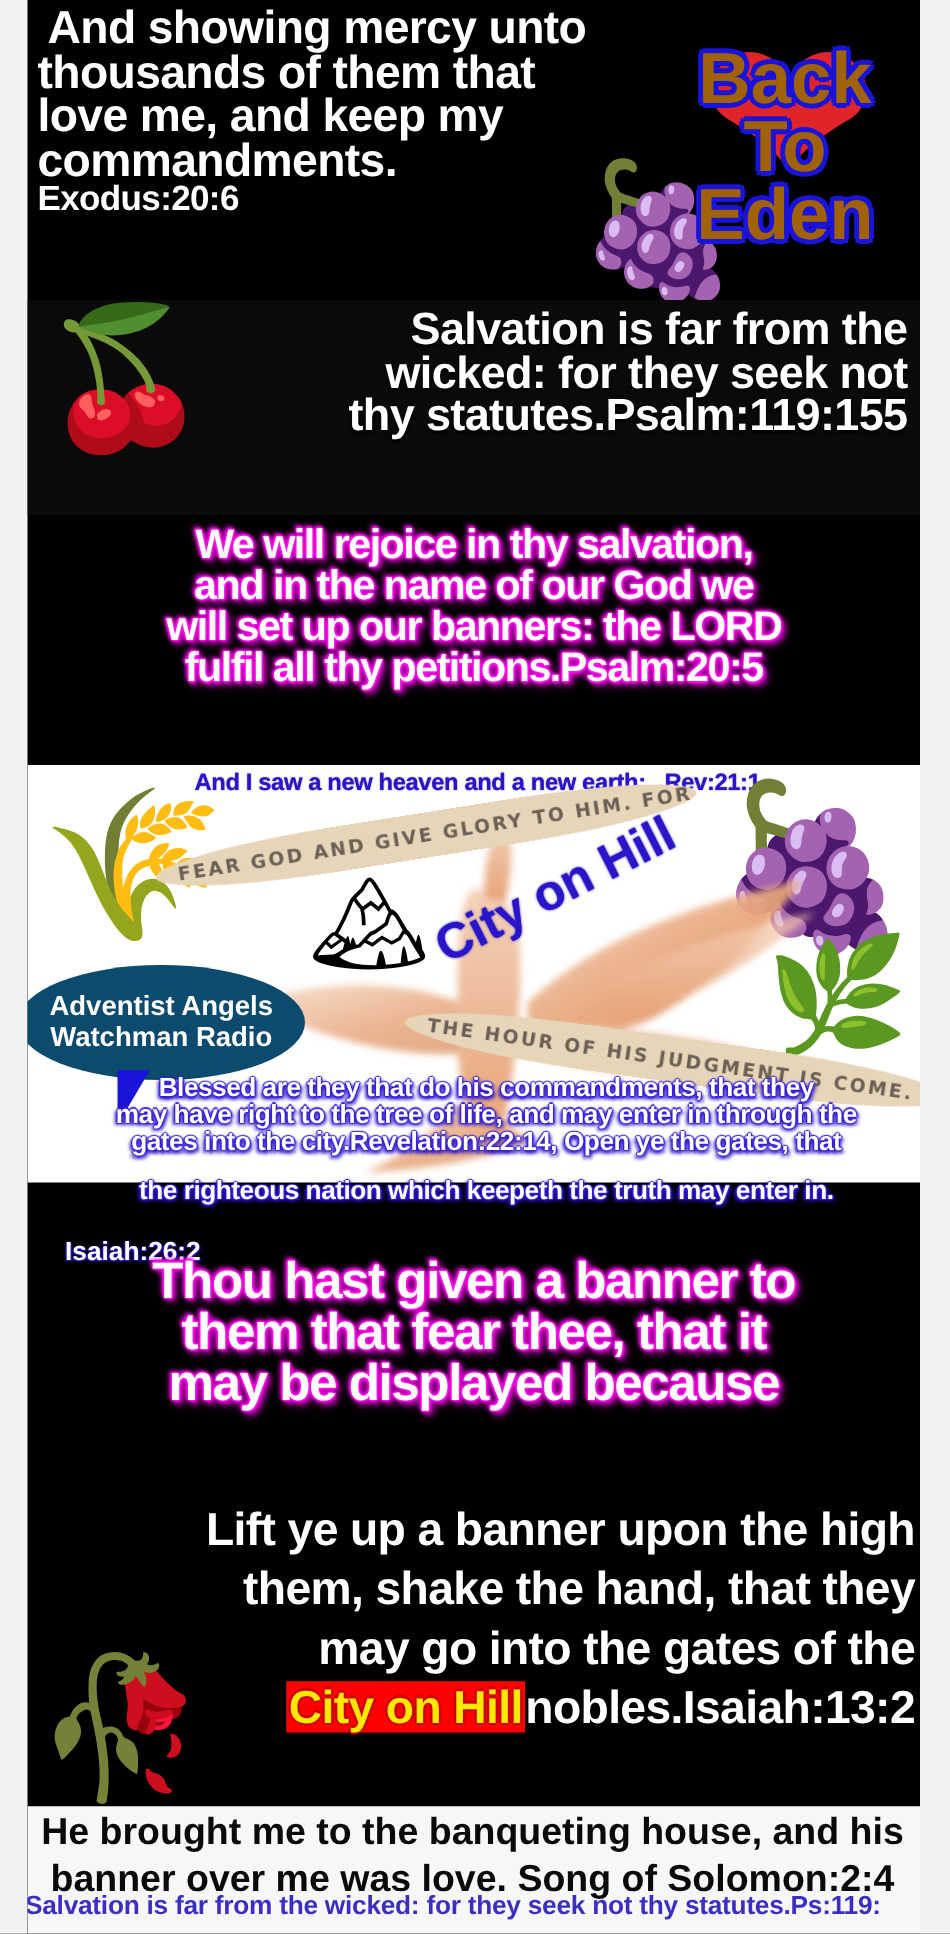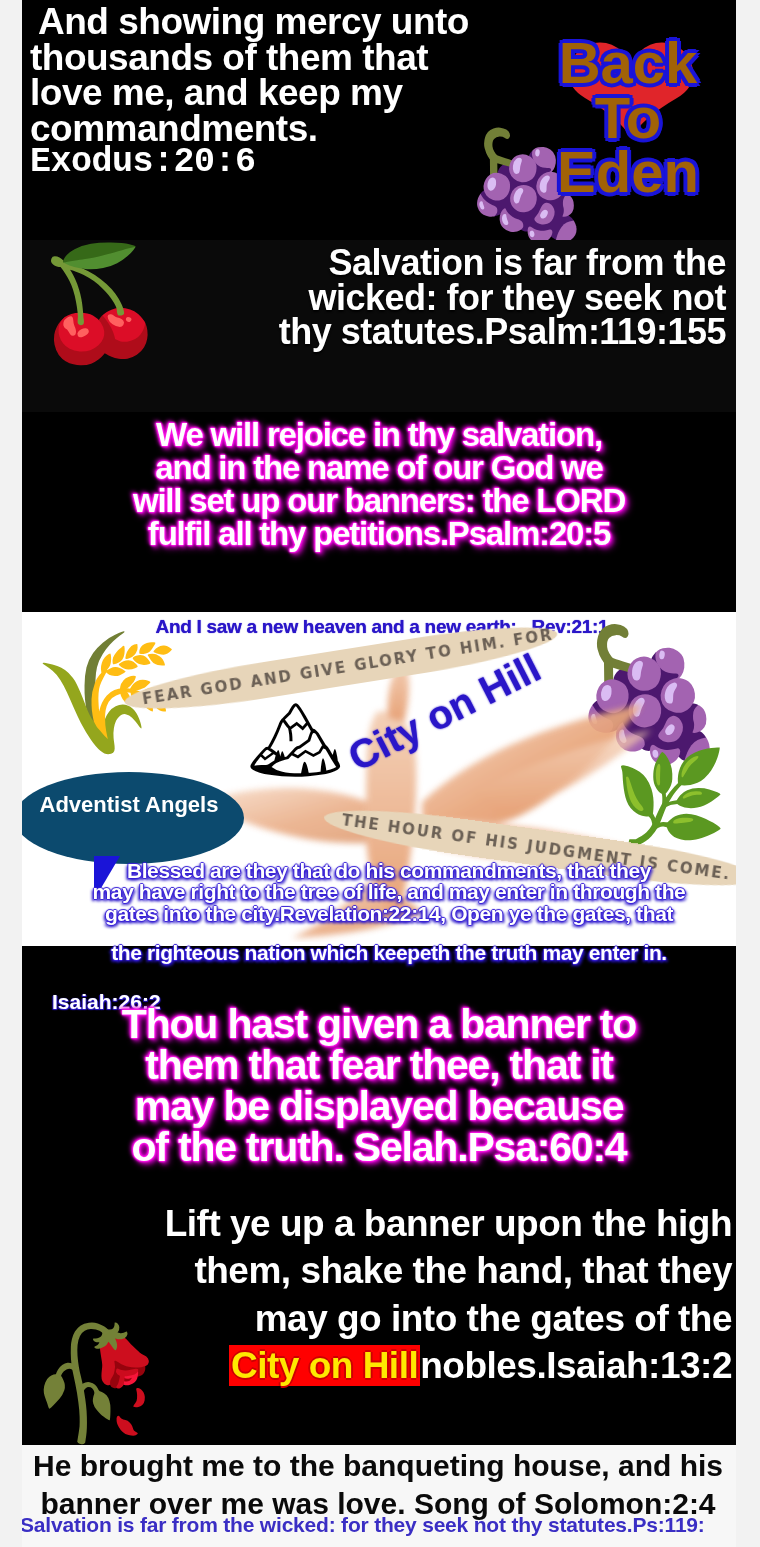--- a/index.html
+++ b/index.html
@@ -83,21 +83,21 @@
     padding:0 2px;
     text-shadow:
       -2px 0 0 #cc0000, 2px 0 0 #cc0000,
       0 -2px 0 #cc0000, 0 2px 0 #cc0000;
   }
 
   
   #sec1{ left:0; top:0; width:714px; height:240px; }
   #s1text{ left:8px; top:4px; width:560px; font-size:37px; }
   #s1text .l1{ margin-left:8px; }
-  #s1ref{ font-size:35px;font-family:Liberation Mono, monospace; }
+  #s1ref{ font-size:28px; }
 
   .heart{
     position:absolute; right:10px; top:8px;
     width:190px; height:175px;
     font-size:170px; line-height:170px;
     text-align:center;
     color:#e0252a;
     user-select:none;
   }
   #logo{
@@ -297,37 +297,37 @@
     </svg>
 
     <div class="scroll" id="scroll1">FEAR GOD AND GIVE GLORY TO HIM. FOR</div>
     <div class="scroll" id="scroll2">THE HOUR OF HIS JUDGMENT IS COME.</div>
 
     <div class="mountain">🏔</div>
     <div id="coh">City on Hill</div>
 
     <div id="radio-bubble">
       <div>Adventist Angels</div>
+      <div>Watchman Radio</div>
     </div>
 
     <div class="blueline" id="blessed">
       <div>Blessed are they that do his commandments, that they</div>
       <div>may have right to the tree of life, and may enter in through the</div>
       <div>gates into the city.Revelation:22:14, Open ye the gates, that</div>
     </div>
   </div>
 
   <div class="blk" id="sec5">
     <div class="blueline" style="position:absolute;left:22px;top:-50px;width:690px;text-align:center;font-size:21px;">the righteous nation which keepeth the truth may enter in.</div>
     <div id="isa26">Isaiah:26:2</div>
     <div class="blk magenta" id="s5text">
       <div>Thou hast given a banner to</div>
       <div>them that fear thee, that it</div>
       <div>may be displayed because</div>
-      <div>of the truth. Selah.Psa:60:4</div>
     </div>
   </div>
 
   <div class="blk" id="sec6">
     <div class="rose">🥀</div>
     <div class="blk white-head" id="s6text">
       <div>Lift ye up a banner upon the high</div>
       <div>them, shake the hand, that they</div>
       <div>may go into the gates of the</div>
       <div style="text-align:right;">

